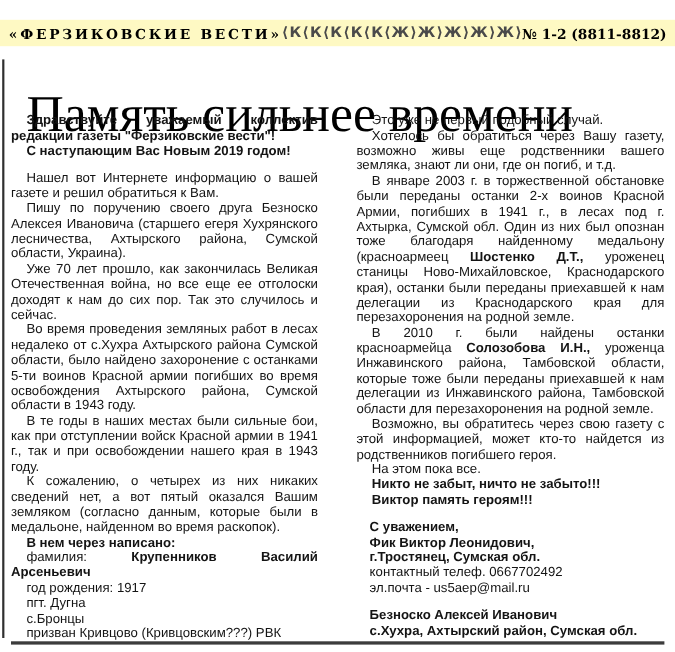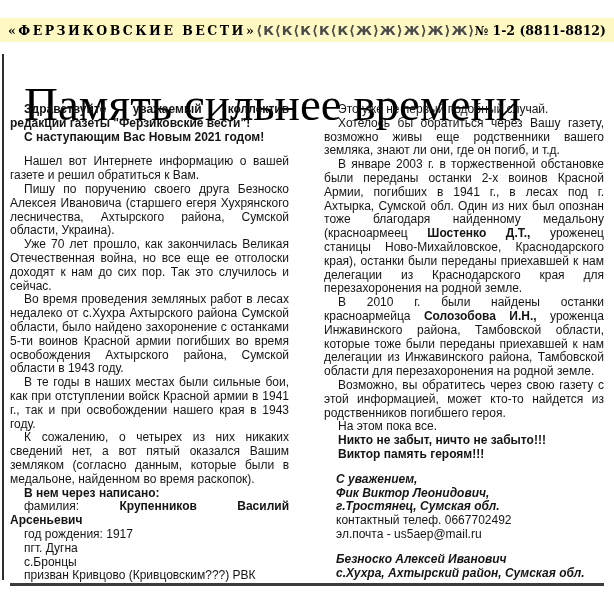--- a/index.html
+++ b/index.html
@@ -87,21 +87,21 @@
   .col-right { width: 289px; }
   p.para {
     margin: 0;
     text-indent: 14px;
     text-align: justify;
     hyphens: auto;
     -webkit-hyphens: auto;
   }
   .gap { height: 11px; }
   .b { font-weight: bold; }
-  .bi { font-weight: bold; font-style: italic; }
+  .bi { font-weight: bold; }
   p.line { margin: 0; text-indent: 14px; text-align: left; }
   .sig { margin-left: 12px; }
   .sig p { margin: 0; text-align: left; text-indent: 0; }
 </style>
 </head>
 <body>
 
 <div class="page">
 
   <div class="masthead">
@@ -111,21 +111,21 @@
   </div>
 
   <div class="left-rule"></div>
 
   <h1 class="headline">Память сильнее времени</h1>
 
   <div class="columns">
 
     <div class="col">
       <p class="para b">Здравствуйте уважаемый коллектив редакции газеты "Ферзиковские вести"!</p>
-      <p class="para b">С наступающим Вас Новым 2021 годом!</p>
+      <p class="para b">С наступающим Вас Новым 2019 годом!</p>
       <div class="gap"></div>
       <p class="para">Нашел вот Интернете информацию о вашей газете и решил обратиться к Вам.</p>
       <p class="para">Пишу по поручению своего друга Безноско Алексея Ивановича (старшего егеря Хухрянского лесничества, Ахтырского района, Сумской области, Украина).</p>
       <p class="para">Уже 70 лет прошло, как закончилась Великая Отечественная война, но все еще ее отголоски доходят к нам до сих пор. Так это случилось и сейчас.</p>
       <p class="para">Во время проведения земляных работ в лесах недалеко от с.Хухра Ахтырского района Сумской области, было найдено захоронение с останками 5-ти воинов Красной армии погибших во время освобождения Ахтырского района, Сумской области в 1943 году.</p>
       <p class="para">В те годы в наших местах были сильные бои, как при отступлении войск Красной армии в 1941 г., так и при освобождении нашего края в 1943 году.</p>
       <p class="para">К сожалению, о четырех из них никаких сведений нет, а вот пятый оказался Вашим земляком (согласно данным, которые были в медальоне, найденном во время раскопок).</p>
       <p class="line b">В нем через написано:</p>
       <p class="para"><span>фамилия: </span><span class="b">Крупенников Василий Арсеньевич</span></p>
       <p class="line">год рождения: 1917</p>

